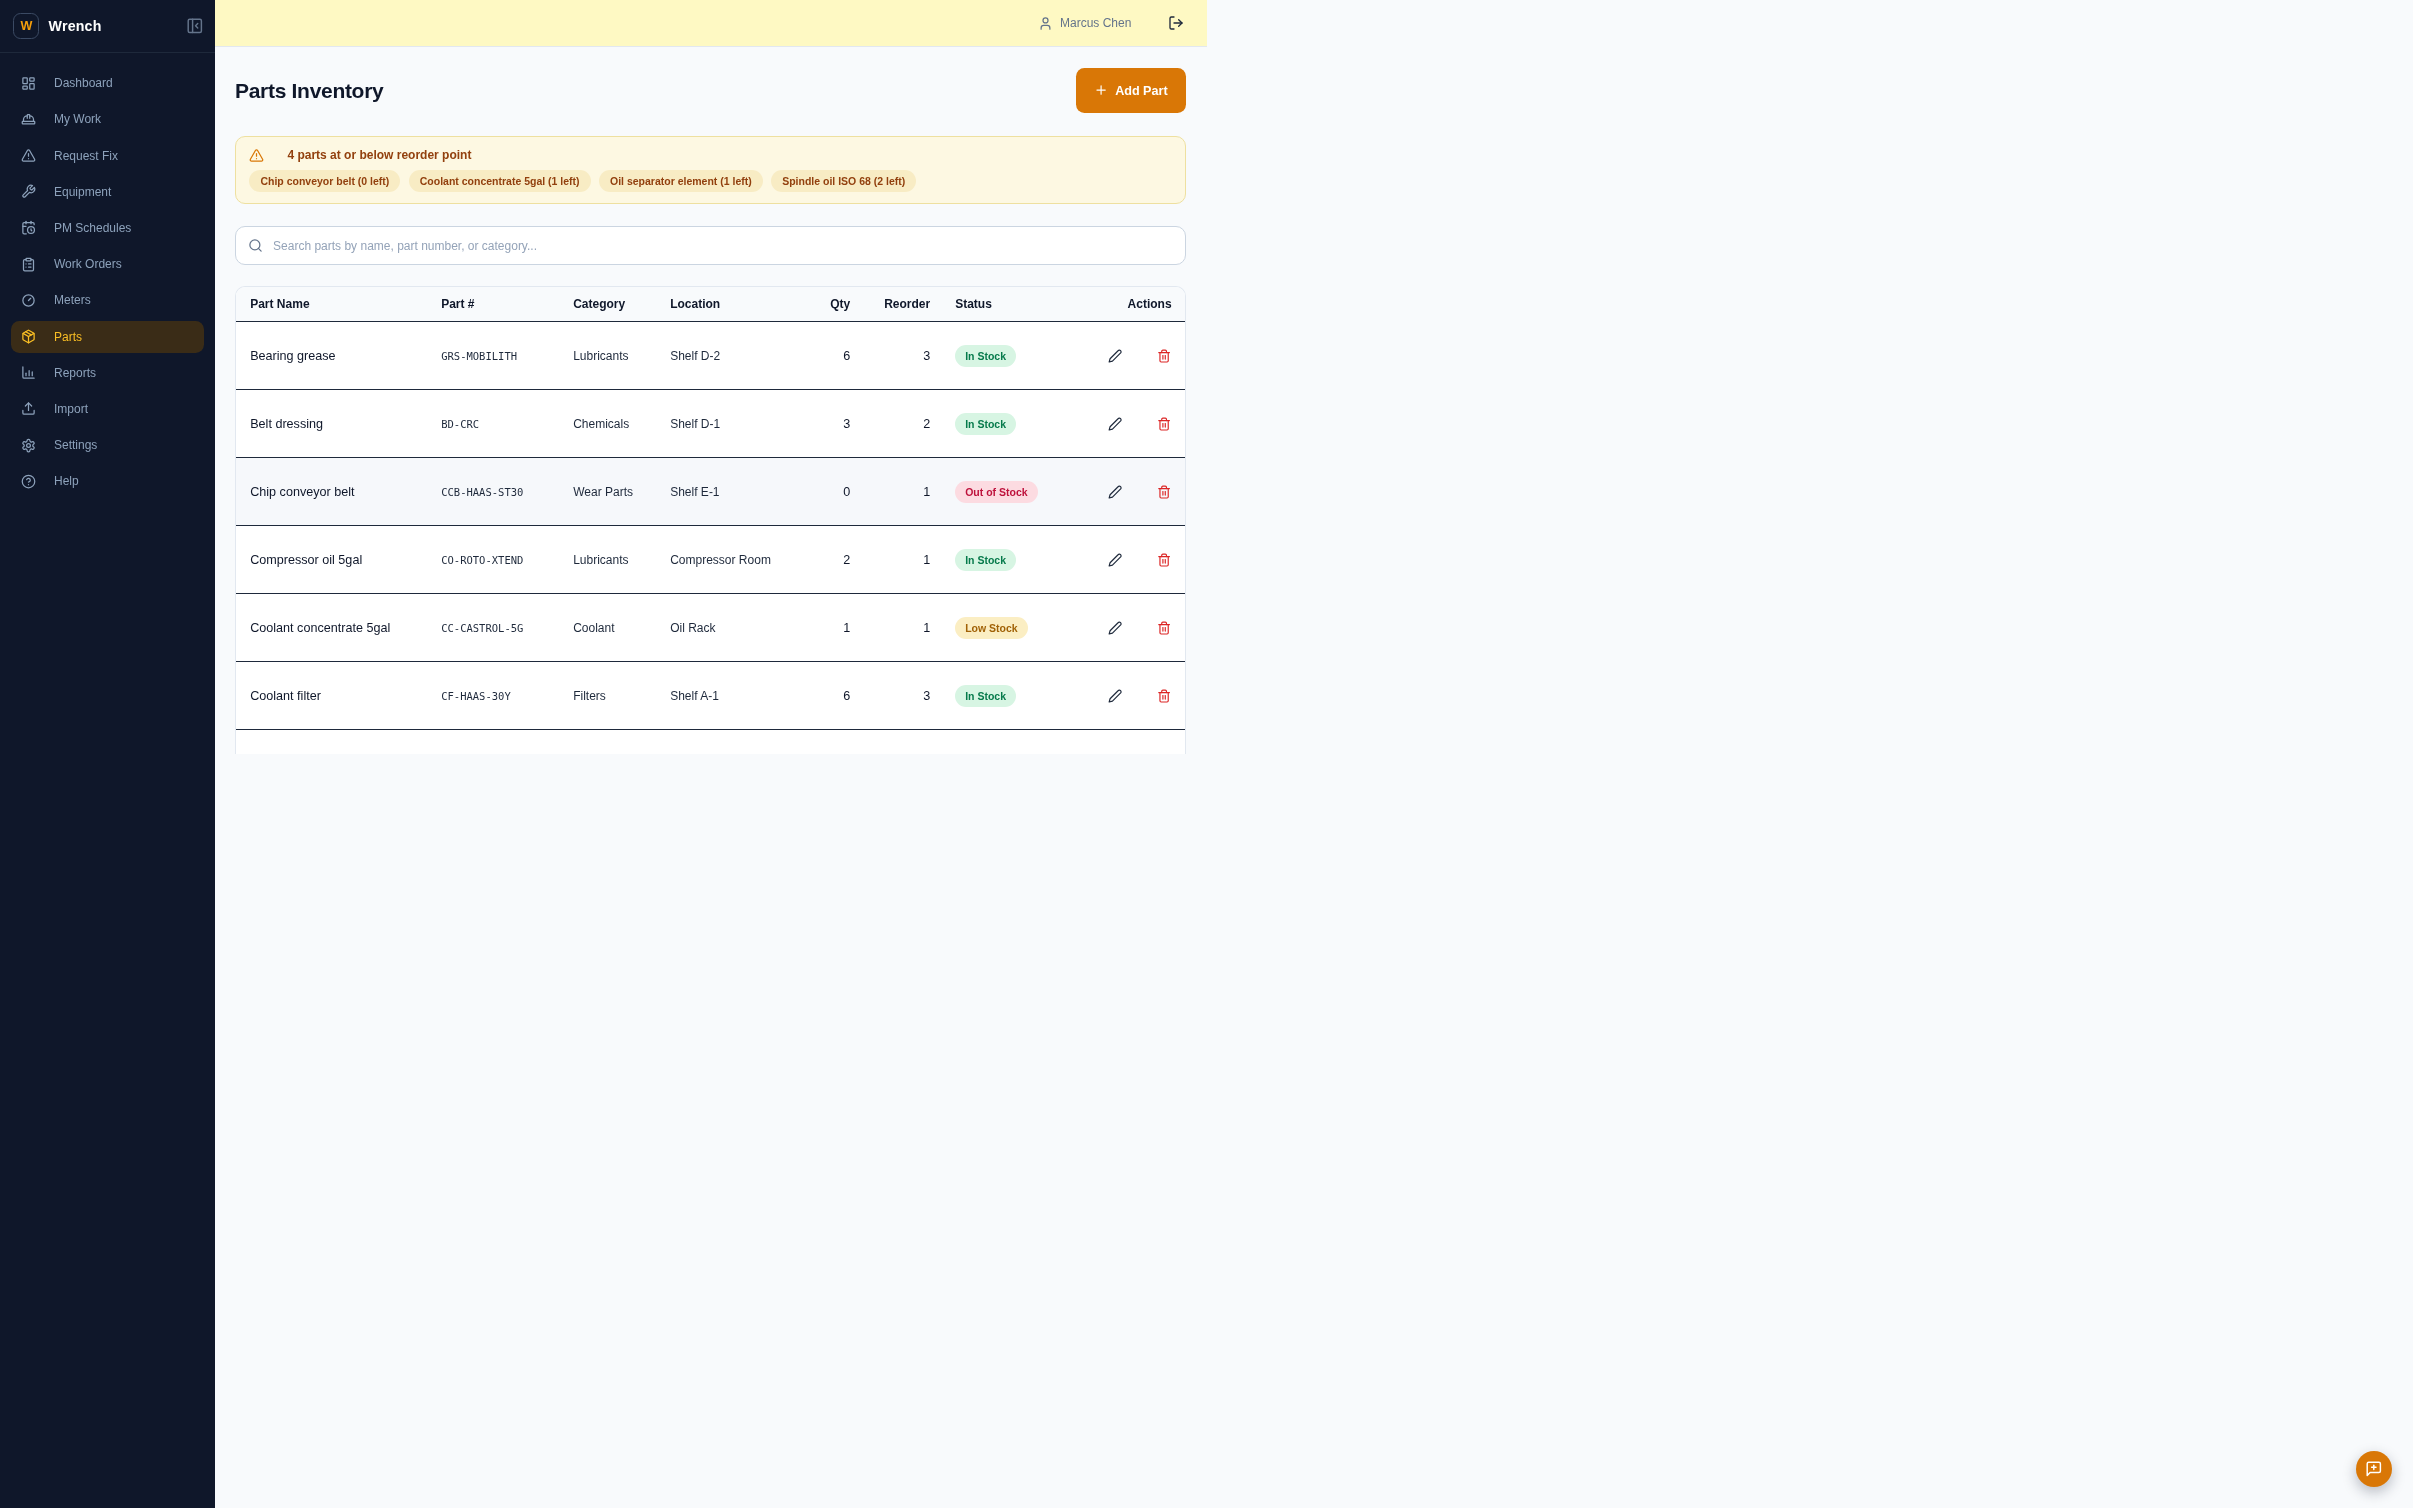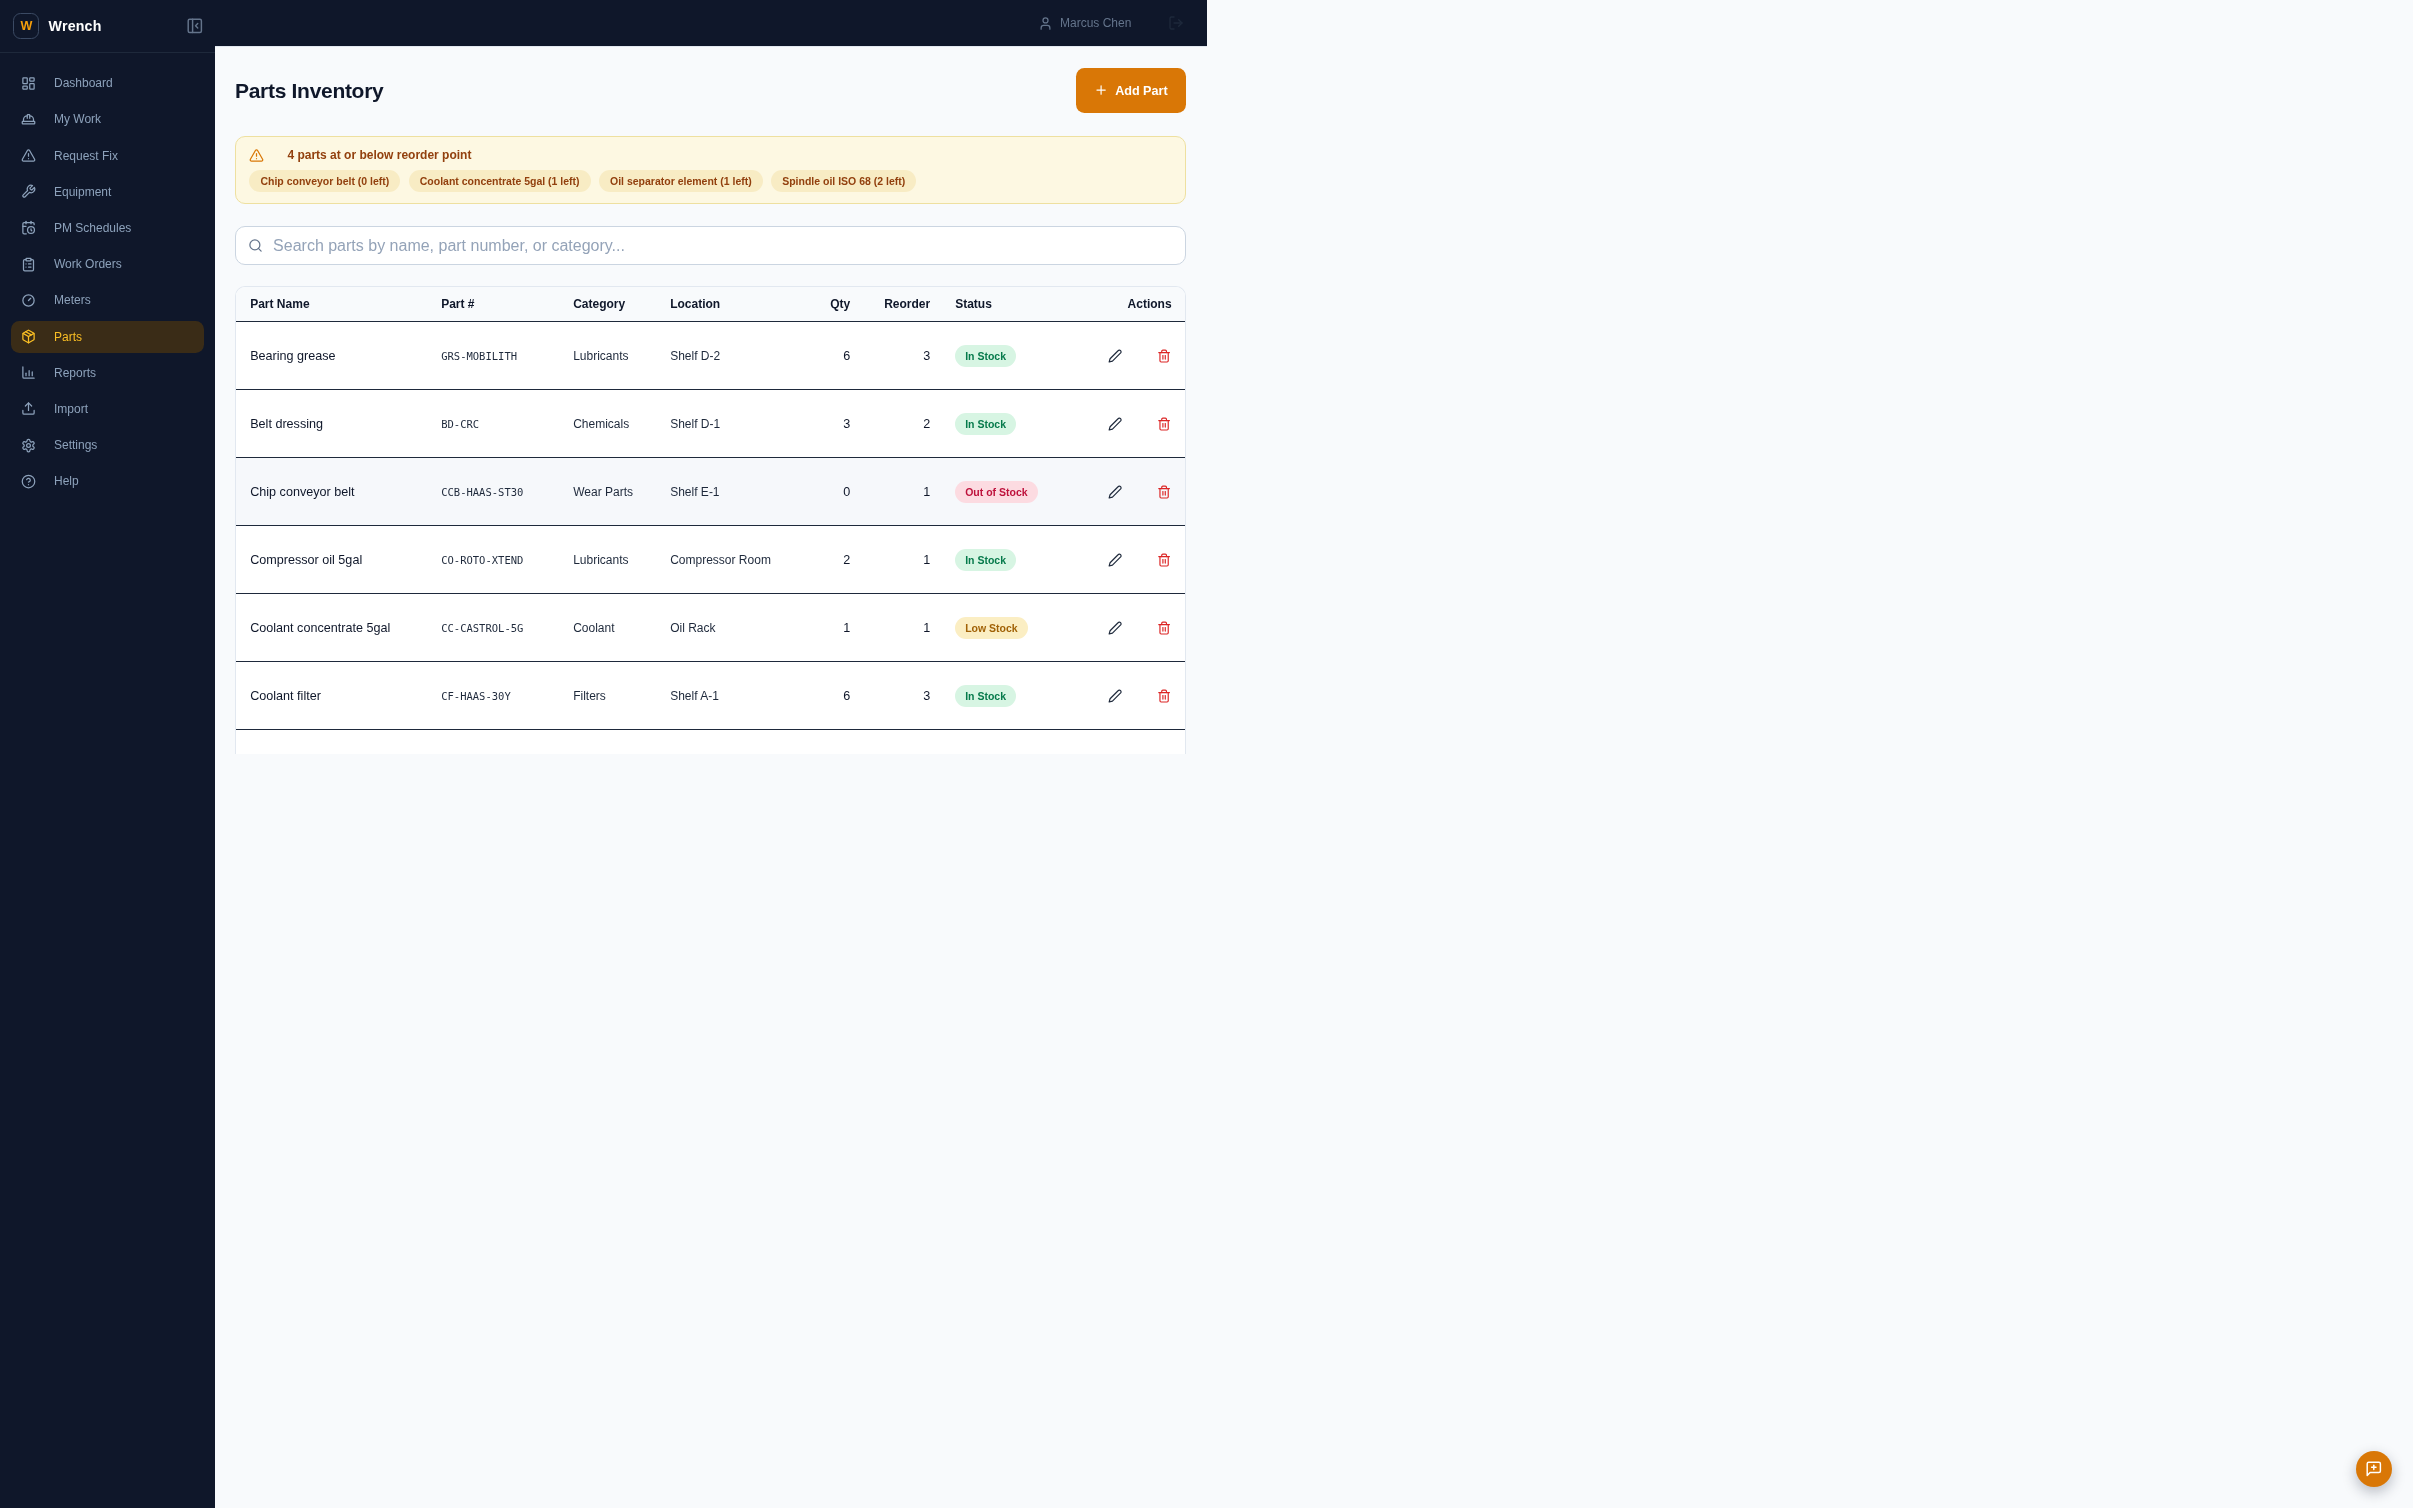--- a/index.html
+++ b/index.html
@@ -33,21 +33,21 @@
     height: 32px; padding: 0 10px; border-radius: 8.4px;
     color: #8da2bb; font-size: 12px; font-weight: 500;
     margin-bottom: 4.2px; cursor: pointer;
   }
   .nav-item.active { background: #3a2c17; color: #fbbf24; }
   .nav-icon { color: inherit; }
 
   
   .main { margin-left: 215px; }
   .topbar {
-    height: 47px; background: #0f172a; border-bottom: 0.8px solid #e2e8f0;
+    height: 47px; background: #fef9c3; border-bottom: 0.8px solid #e2e8f0;
     display: flex; align-items: center; justify-content: flex-end;
     gap: 37px; padding: 0 22.6px;
   }
   .user-menu { display: flex; align-items: center; gap: 7.5px; color: #64748b; font-size: 12px; cursor: pointer; }
   .logout-btn { color: #1e293b; background: none; border: none; padding: 0; cursor: pointer; }
 
   .content { padding: 21px 21px 0 20px; }
 
   .page-header { display: flex; align-items: center; justify-content: space-between; margin-bottom: 22.6px; }
   .page-title { margin: 0; font-size: 21px; font-weight: 800; letter-spacing: -0.3px; color: #0f172a; }
@@ -74,21 +74,21 @@
     padding: 5px 11px; border-radius: 837px; white-space: nowrap;
   }
 
   
   .search-bar {
     height: 39px; background: #ffffff; border: 0.8px solid #cbd5e1; border-radius: 10px;
     display: flex; align-items: center; gap: 8.4px; padding: 0 11.7px; margin-bottom: 21px;
     color: #64748b;
   }
   .search-bar input {
-    flex: 1; border: none; outline: none; font-size: 16px;
+    flex: 1; border: none; outline: none; font-size: 12px;
     font-family: "Liberation Sans", sans-serif; color: #0f172a; background: transparent;
   }
   .search-bar input::placeholder { color: #94a3b8; }
 
   
   .table {
     background: #ffffff; border: 0.8px solid #e2e8f0; border-bottom: none;
     border-radius: 10px 10px 0 0; overflow: hidden; min-height: 469px;
   }
   .thead, .trow {

